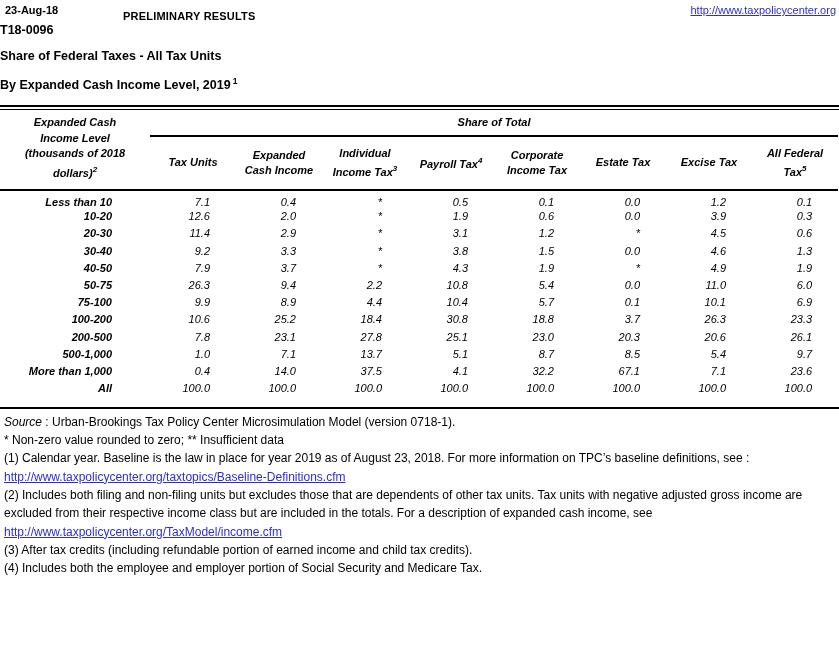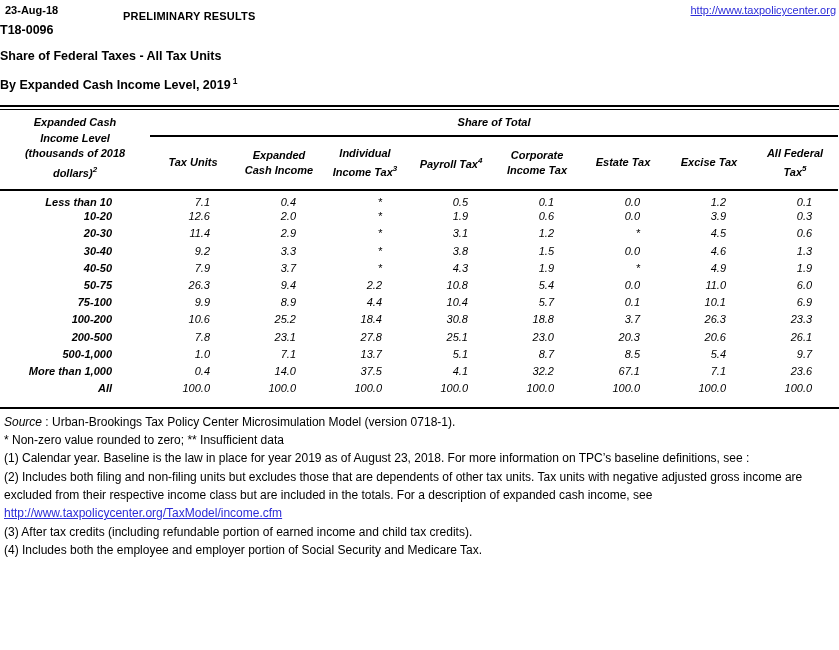--- a/index.html
+++ b/index.html
@@ -252,18 +252,19 @@
       </tbody>
   </table>
   <div class="rule-bottom"></div>
 </div>
 
 <div class="footnotes">
   <div class="fn-line"><span class="src-italic">Source</span><span> : Urban-Brookings Tax Policy Center Microsimulation Model (version 0718-1).</span></div>
   <div class="fn-line">* Non-zero value rounded to zero; ** Insufficient data</div>
   <div>
       <div class="fn-line">(1) Calendar year. Baseline is the law in place for year 2019 as of August 23, 2018. For more information on TPC’s baseline definitions, see :</div>
+      <div class="fn-line"><a class="link">http://www.taxpolicycenter.org/taxtopics/Baseline-Definitions.cfm</a></div>
       <div class="fn-line">(2) Includes both filing and non-filing units but excludes those that are dependents of other tax units. Tax units with negative adjusted gross income are excluded from their respective income class but are included in the totals. For a description of expanded cash income, see</div>
       <div class="fn-line"><a class="link">http://www.taxpolicycenter.org/TaxModel/income.cfm</a></div>
       <div class="fn-line">(3) After tax credits (including refundable portion of earned income and child tax credits).</div>
       <div class="fn-line">(4) Includes both the employee and employer portion of Social Security and Medicare Tax.</div>
     </div>
 </div>
 
 </body></html>

